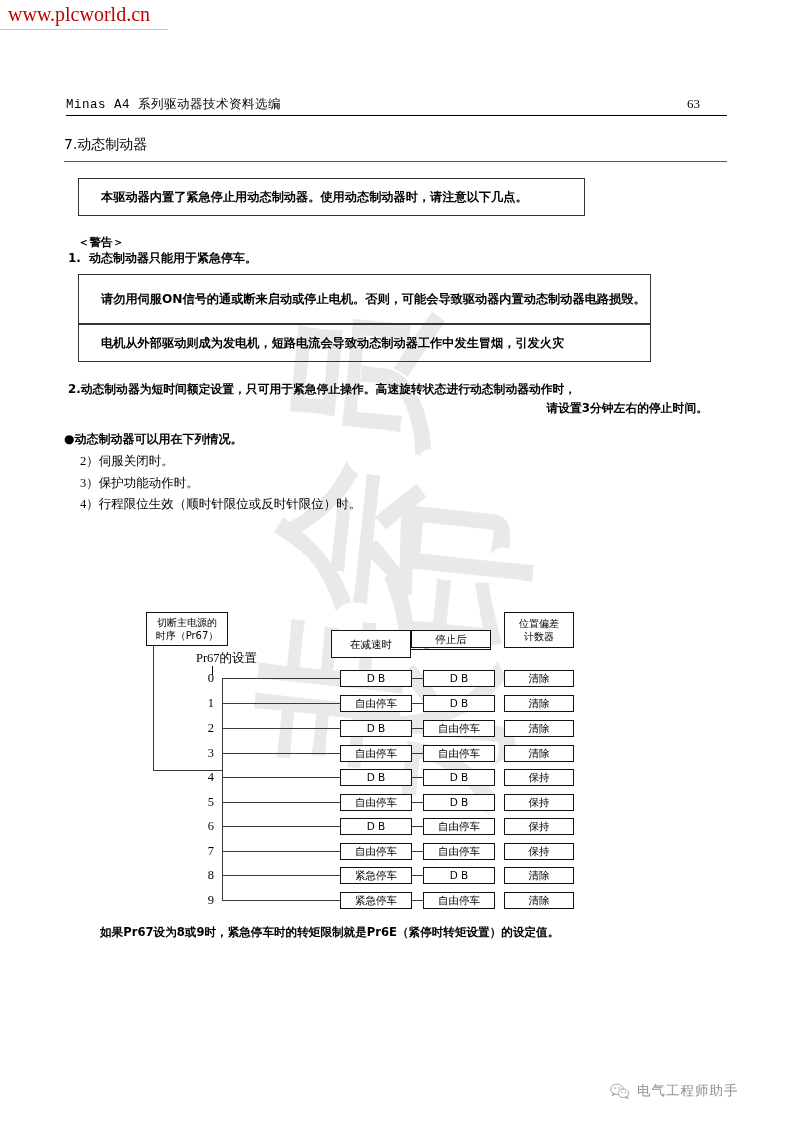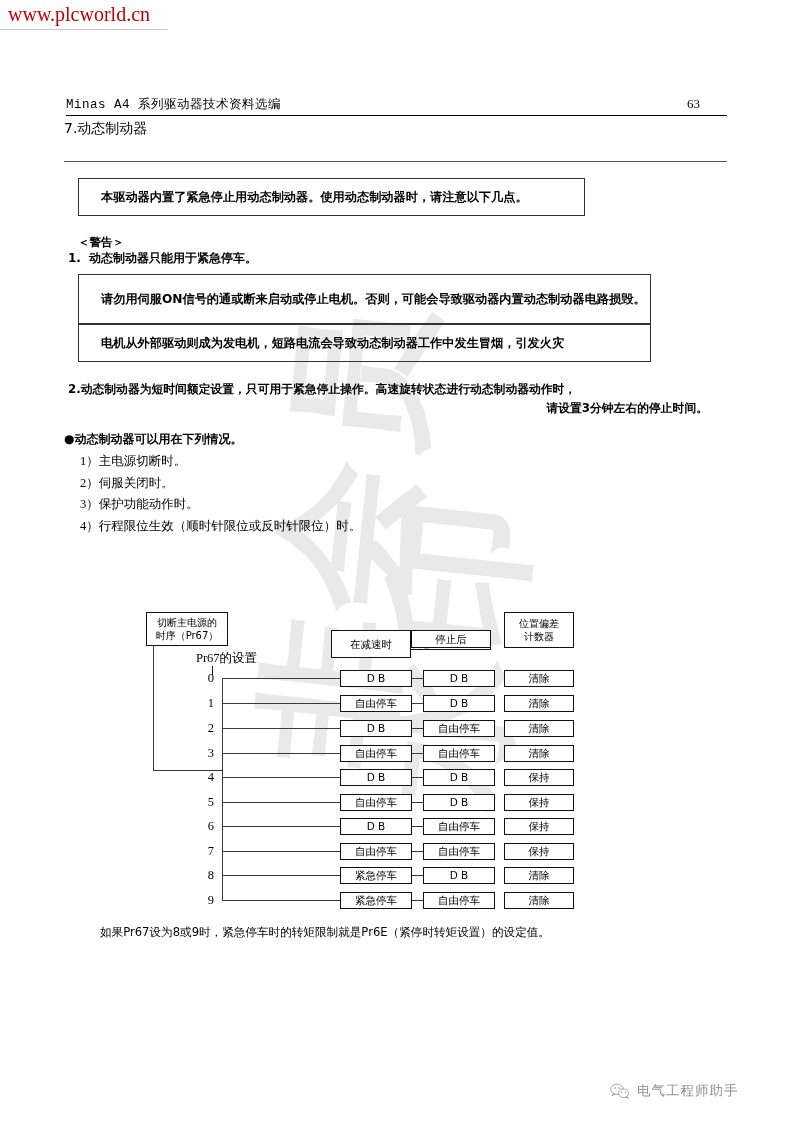--- a/index.html
+++ b/index.html
@@ -58,21 +58,21 @@
     position:absolute; left:687px; top:96px;
     font-family:"Liberation Serif","DejaVu Serif",serif;
     font-size:13px;
   }
   .hdr-rule{
     position:absolute; left:66px; top:115px; width:661px; height:1px; background:#000;
   }
 
   
   .sec-title{
-    position:absolute; left:64px; top:120px;
+    position:absolute; left:64px; top:136px;
     font-family:"DejaVu Sans","Liberation Sans",sans-serif;
     font-size:14px;
   }
   .sec-rule{
     position:absolute; left:64px; top:161px; width:663px; height:1px; background:#555;
   }
 
   
   .notice{
     position:absolute;
@@ -168,21 +168,21 @@
   .cellC{ left:504px; width:70px; height:17px; }
 
   .ln{ position:absolute; background:#3a3a3a; }
   .ln.h{ height:1px; }
   .ln.v{ width:1px; }
 
   
   .footnote{
     position:absolute; left:100px; top:925px; width:620px;
     font-family:"DejaVu Sans","Liberation Sans",sans-serif;
-    font-size:11.6px; font-weight:400;
+    font-size:11.6px; font-weight:700;
   }
 
   
   .brand{
     position:absolute; left:610px; top:1082px;
     display:flex; align-items:center; gap:7px;
     color:#9a9a9a;
   }
   .brand .wechat{
     width:20px; height:17px; position:relative; display:block;
@@ -232,21 +232,20 @@
     <span>电机从外部驱动则成为发电机，短路电流会导致动态制动器工作中发生冒烟，引发火灾</span>
   </div>
 
   <div class="para2">
     <span>2.动态制动器为短时间额定设置，只可用于紧急停止操作。高速旋转状态进行动态制动器动作时，</span>
     <span class="l2">请设置3分钟左右的停止时间。</span>
   </div>
 
   <div class="bullet-head">●动态制动器可以用在下列情况。</div>
   <div class="bullet-list">
-    <span class="it">1）主电源切断时。</span>
     <span class="it">2）伺服关闭时。</span>
     <span class="it">3）保护功能动作时。</span>
     <span class="it">4）行程限位生效（顺时针限位或反时针限位）时。</span>
   </div>
 
 
   <div class="diagram">
 
     <div class="dbox src-box">
       <span class="l">切断主电源的</span>

